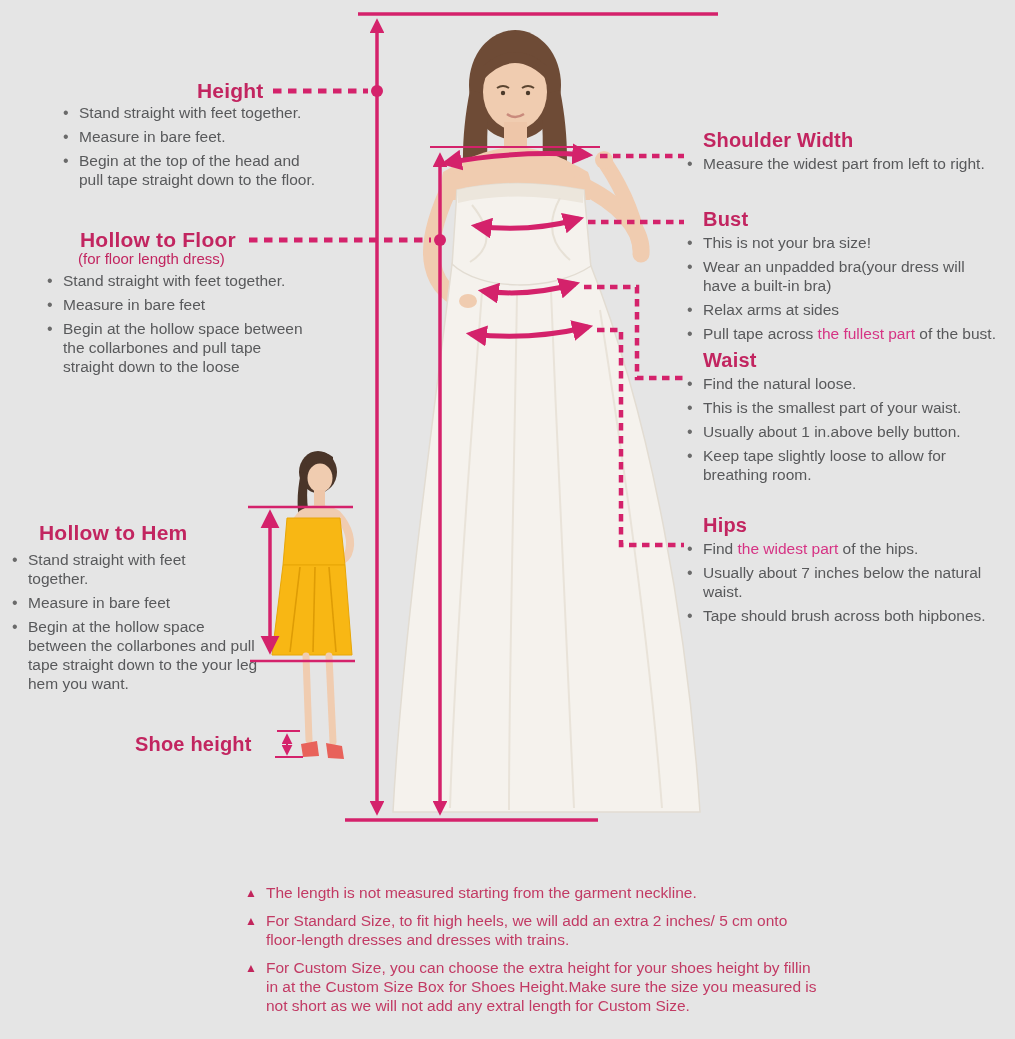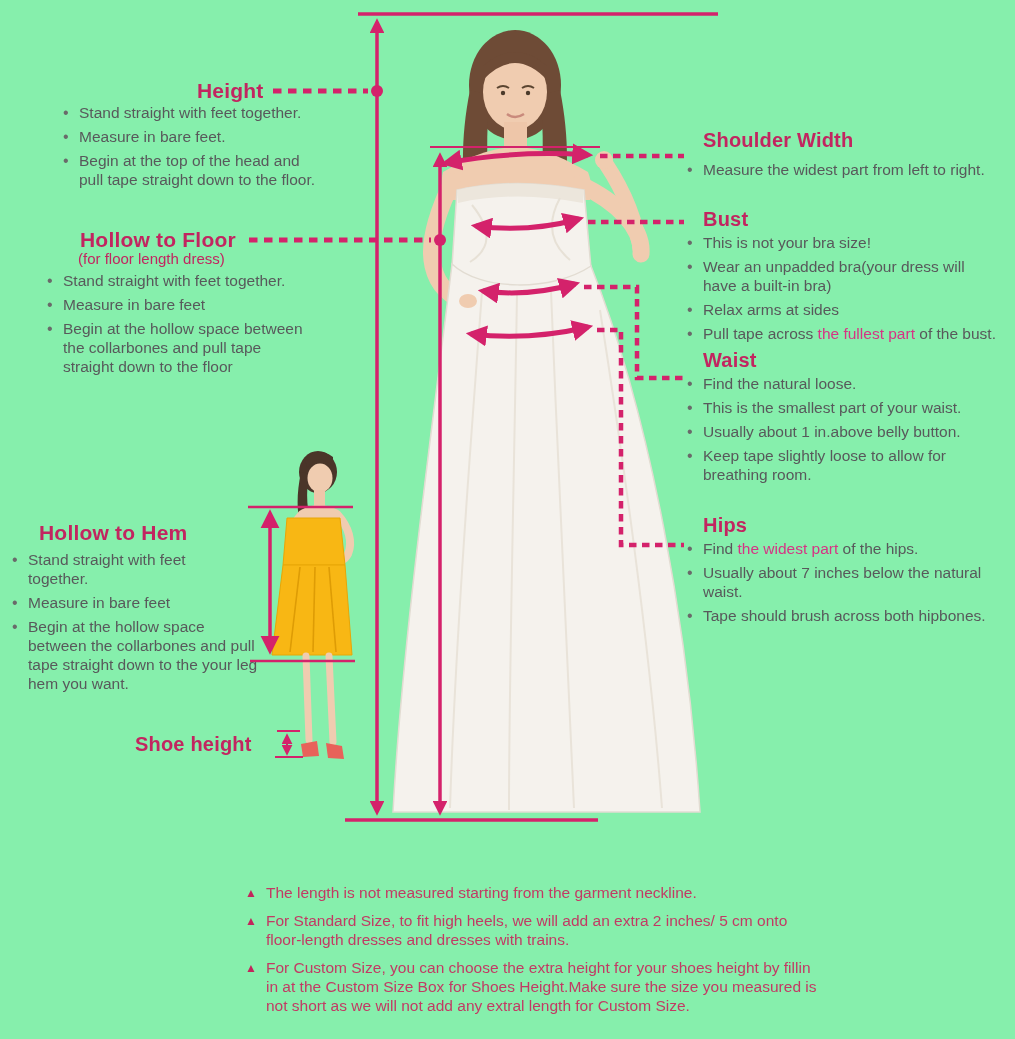--- a/index.html
+++ b/index.html
@@ -1,19 +1,19 @@
 <!DOCTYPE html>
 <html><head>
 <meta charset="utf-8">
 <style>
   * { margin:0; padding:0; box-sizing:border-box; }
   html,body { background:#ffffff; }
   body { font-family:"Liberation Sans", sans-serif; }
   #canvas {
-    position:relative; width:1015px; height:1039px; background:#86efac;
+    position:relative; width:1015px; height:1039px; background:#e5e5e5;
     overflow:hidden;
   }
   #figure-layer { position:absolute; left:0; top:0; }
 
   .abs { position:absolute; }
   .sec-title {
     font-weight:bold; color:#c22560; font-size:21px; letter-spacing:0.2px;
     white-space:nowrap;
   }
   .sec-title.sm { font-size:20px; }
@@ -157,34 +157,34 @@
     <li><span>Stand straight with feet together.</span></li>
     <li><span>Measure in bare feet.</span></li>
     <li><span>Begin at the top of the head and</span><br><span>pull tape straight down to the floor.</span></li>
   </ul>
 
   <div class="abs sec-title" style="left:80px; top:228px;">Hollow to Floor</div>
   <div class="abs sec-sub" style="left:78px; top:250px;">(for floor length dress)</div>
   <ul class="abs blist" style="left:46px; top:271px;">
     <li><span>Stand straight with feet together.</span></li>
     <li><span>Measure in bare feet</span></li>
-    <li><span>Begin at the hollow space between</span><br><span>the collarbones and pull tape</span><br><span>straight down to the floor</span></li>
+    <li><span>Begin at the hollow space between</span><br><span>the collarbones and pull tape</span><br><span>straight down to the loose</span></li>
   </ul>
 
   <div class="abs sec-title" style="left:39px; top:521px;">Hollow to Hem</div>
   <ul class="abs blist" style="left:11px; top:550px;">
     <li><span>Stand straight with feet</span><br><span>together.</span></li>
     <li><span>Measure in bare feet</span></li>
     <li><span>Begin at the hollow space</span><br><span>between the collarbones and pull</span><br><span>tape straight down to the your leg</span><br><span>hem  you want.</span></li>
   </ul>
 
   <div class="abs sec-title sm" style="left:135px; top:733px;">Shoe height</div>
 
   <div class="abs" style="left:686px; top:129px; width:330px;">
-    <div class="sec-title sm" style="padding-left:17px; margin-bottom:8px;">Shoulder Width</div>
+    <div class="sec-title sm" style="padding-left:17px; margin-bottom:2px;">Shoulder Width</div>
     <ul class="blist">
       <li><span>Measure the widest part from left to right.</span></li>
     </ul>
   </div>
 
   <div class="abs" style="left:686px; top:194px; width:330px;margin-top:14px;">
     <div class="sec-title sm" style="padding-left:17px; margin-bottom:2px;">Bust</div>
     <ul class="blist">
       <li><span>This is not your bra size!</span></li>
       <li><span>Wear an unpadded bra(your dress will</span><br><span>have a built-in bra)</span></li>

